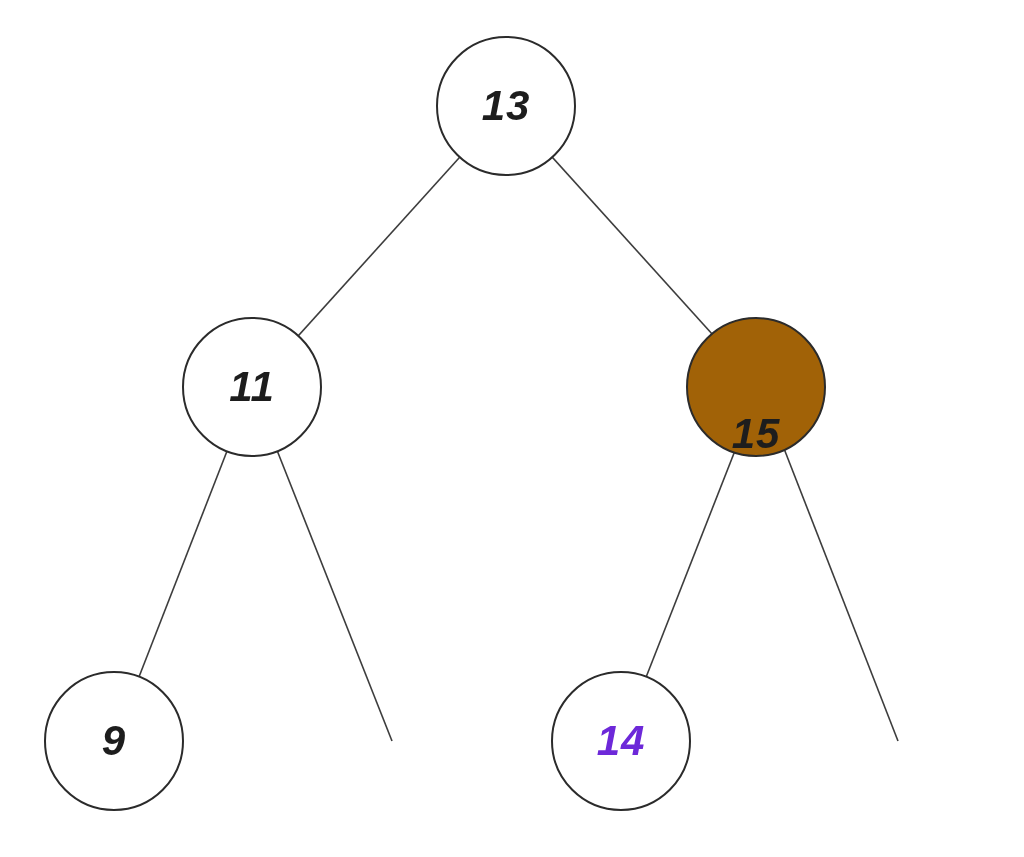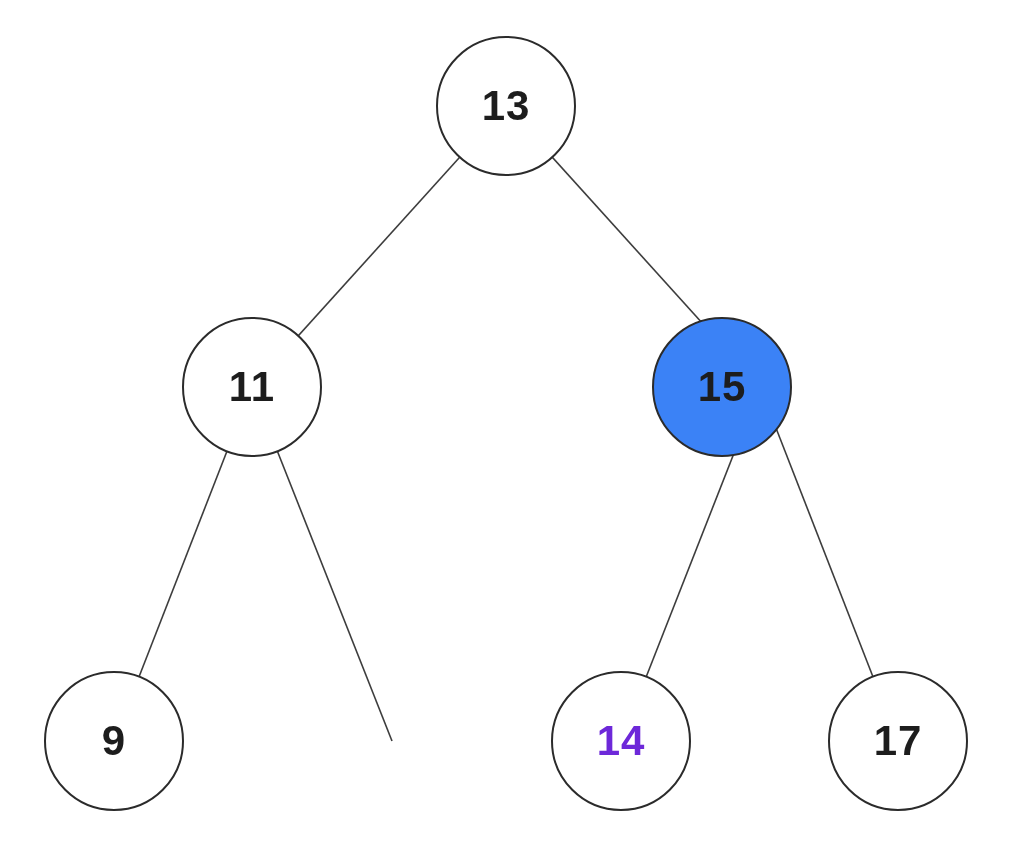--- a/index.html
+++ b/index.html
@@ -22,20 +22,21 @@
     width: 1024px;
     height: 857px;
   }
   .node {
     position: absolute;
     box-sizing: border-box;
     border-radius: 50%;
     display: flex;
     align-items: center;
     justify-content: center;
+    font-style: italic;
   }
   .node-label {
     font-weight: 700;
     font-size: 42px;
     letter-spacing: 1px;
     line-height: 1;
     user-select: none;
   }
 </style>
 </head>
@@ -51,26 +52,23 @@
     <line x1="760" y1="387" x2="621" y2="741" stroke="#3d3d3d" stroke-width="1.6"></line>
     <line x1="760" y1="387" x2="898" y2="741" stroke="#3d3d3d" stroke-width="1.6"></line>
   </svg>
 
   <div class="node" style="left: 436px; top: 36px; width: 140px; height: 140px; background: rgb(255, 255, 255); border: 2px solid rgb(43, 43, 43);">
     <span class="node-label" style="color: rgb(29, 29, 29);">13</span>
   </div>
   <div class="node" style="left: 182px; top: 317px; width: 140px; height: 140px; background: rgb(255, 255, 255); border: 2px solid rgb(43, 43, 43); justify-content: center;">
     <span class="node-label" style="color: rgb(29, 29, 29);">11</span>
   </div>
-  <div class="node" style="left: 652px; top: 317px; width: 140px; height: 140px; background: #3b82f6; border: 2px solid rgb(43, 43, 43);">
+  <div class="node" style="left: 686px; top: 317px; width: 140px; height: 140px; background: #a16207; border: 2px solid rgb(43, 43, 43); align-items: flex-end;">
     <span class="node-label" style="color: rgb(29, 29, 29);">15</span>
   </div>
   <div class="node" style="left: 44px; top: 671px; width: 140px; height: 140px; background: rgb(255, 255, 255); border: 2px solid rgb(43, 43, 43);">
     <span class="node-label" style="color: rgb(29, 29, 29);">9</span>
   </div>
   <div class="node" style="left: 551px; top: 671px; width: 140px; height: 140px; background: rgb(255, 255, 255); border: 2px solid rgb(43, 43, 43);">
     <span class="node-label" style="color: #6d28d9;">14</span>
   </div>
-  <div class="node" style="left: 828px; top: 671px; width: 140px; height: 140px; background: rgb(255, 255, 255); border: 2px solid rgb(43, 43, 43);">
-    <span class="node-label" style="color: rgb(29, 29, 29);">17</span>
-  </div>
 
 </div>
 
 </body></html>

